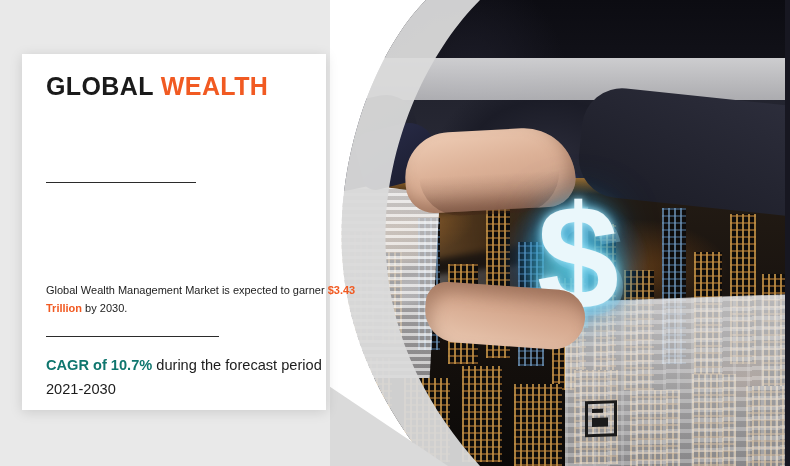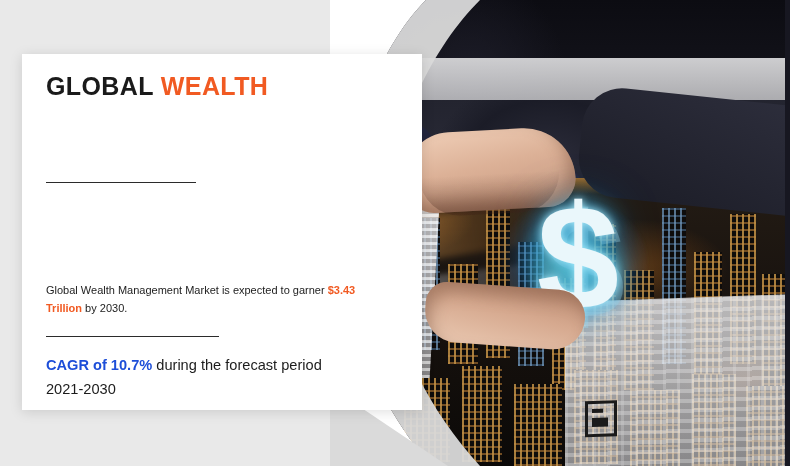--- a/index.html
+++ b/index.html
@@ -195,21 +195,21 @@
     position:absolute;left:0;bottom:0;width:150px;height:120px;
     background:#dadada;
     clip-path:polygon(0 100%,0 34%,118px 100%);
   }
   .strip-right{
     position:absolute;right:0;top:0;width:5px;height:466px;background:#171721;
   }
 
   
   .card{
-    position:absolute;left:22px;top:54px;width:400px;height:356px;
+    position:absolute;left:22px;top:54px;width:304px;height:356px;
     background:#ffffff;
     box-shadow:0 2px 12px rgba(0,0,0,.13);
     z-index:6;
   }
   .title{
     position:absolute;left:24px;top:16px;width:300px;
     font-size:25px;font-weight:700;line-height:1.32;
     letter-spacing:.4px;color:#1a1a1a;
   }
   .title .or{color:#f15a22;}
@@ -226,21 +226,21 @@
     font-size:11px;font-weight:500;line-height:1.62;color:#1c1c1c;
   }
   .para1 .or{color:#f15a22;font-weight:700;}
   .rule-mid{
     position:absolute;left:24px;top:282px;width:173px;height:1px;background:#2b2b2b;
   }
   .para2{
     position:absolute;left:24px;top:300px;width:300px;
     font-size:14.6px;font-weight:500;line-height:1.62;color:#1c1c1c;
   }
-  .para2 .or{color:#1d4ed8;font-weight:700;}
+  .para2 .or{color:#0f766e;font-weight:700;}
 </style>
 </head>
 <body>
 
 <div id="stage">
 
   <div class="photo-panel">
 
     <div class="suit-top"></div>
     <div class="grey-band"></div>

